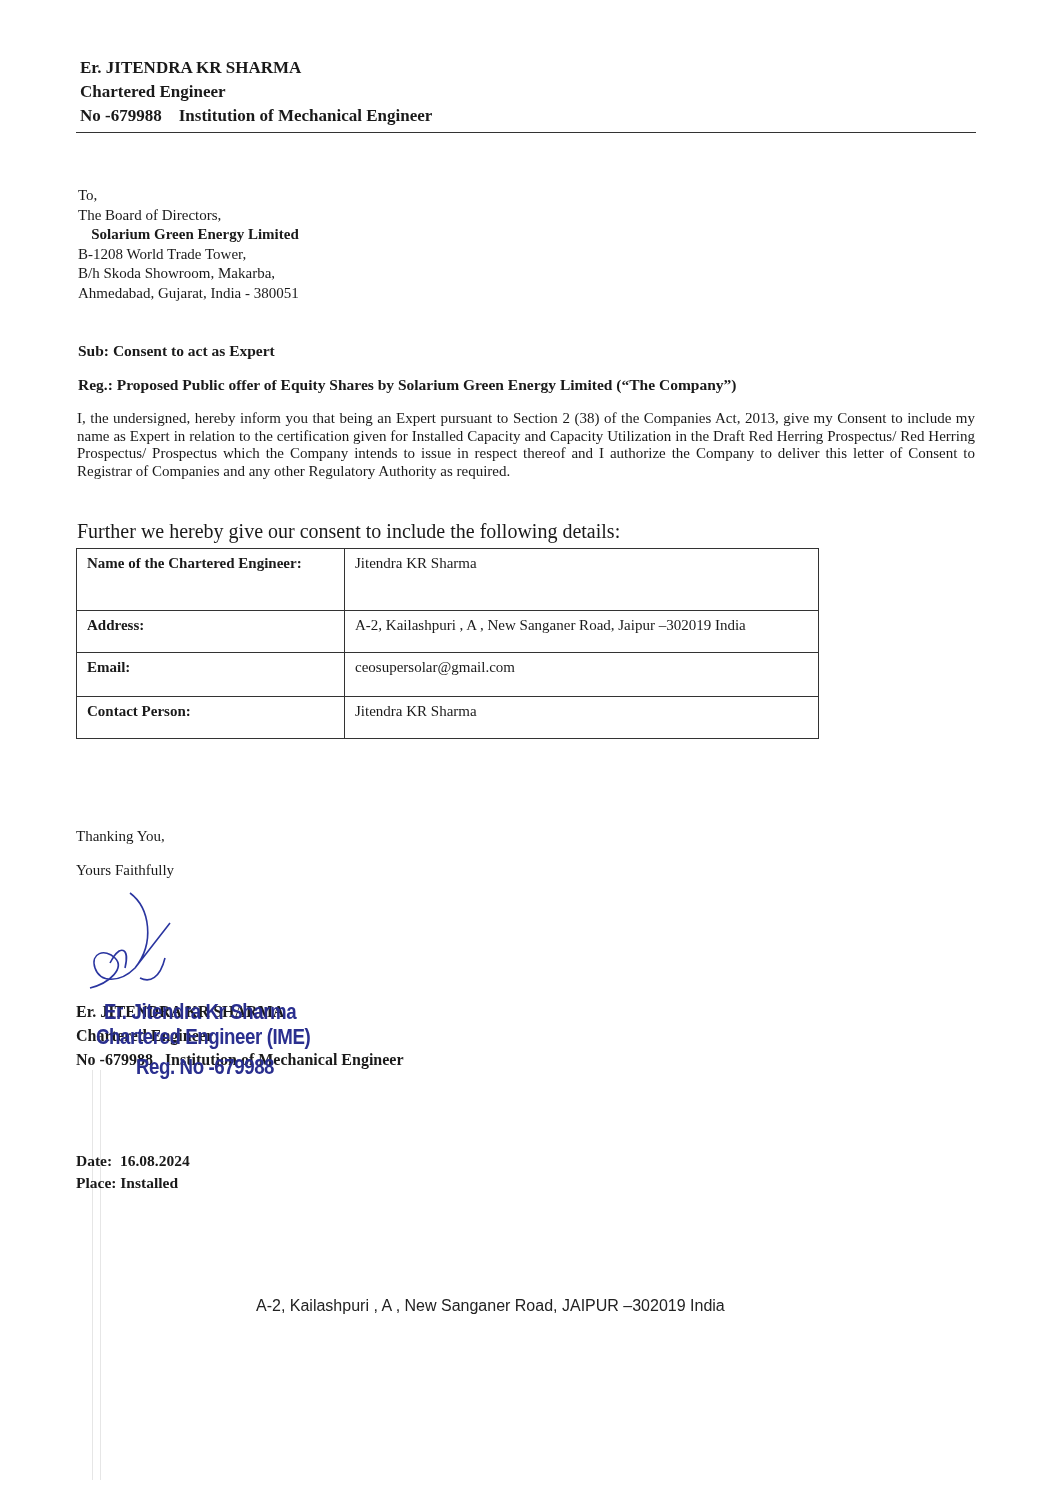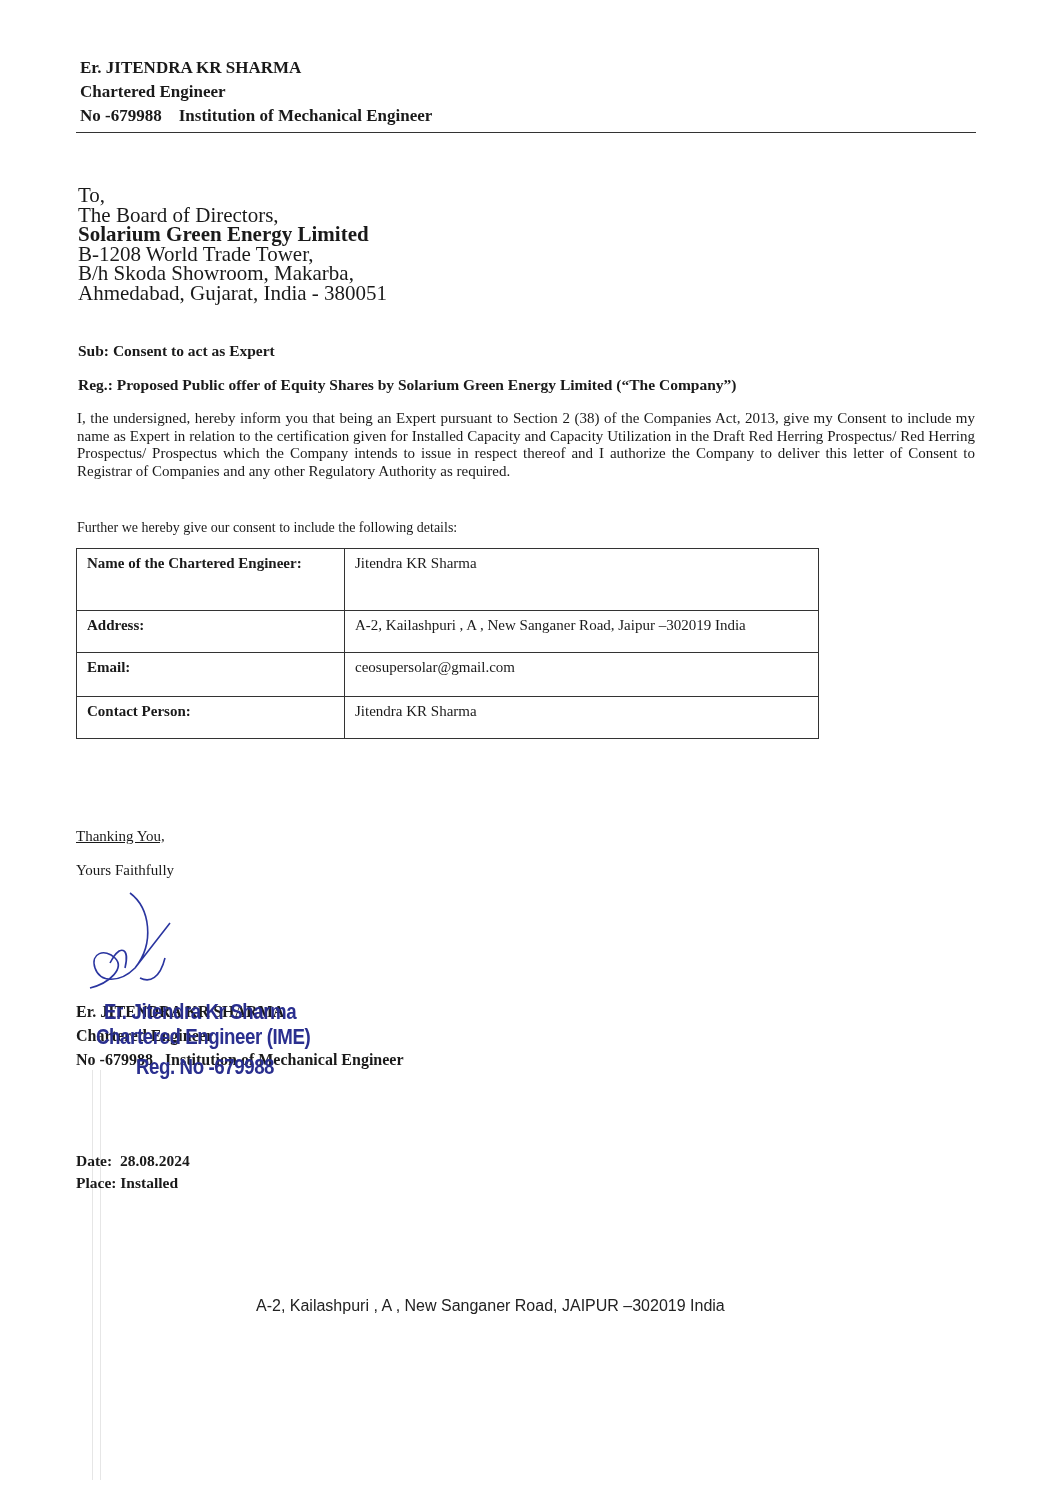--- a/index.html
+++ b/index.html
@@ -1,24 +1,24 @@
 <!DOCTYPE html>
 <html><head>
 <meta charset="utf-8">
 <style>
   html, body { margin: 0; padding: 0; background: #ffffff; }
   body { width: 1060px; height: 1497px; position: relative; overflow: hidden; font-family: "Liberation Serif", serif; color: #1a1a1a; }
   .abs { position: absolute; }
-  .bold { font-weight: bold; }
+  .bold { font-weight: bold; text-align: right; }
   .hdr { left: 80px; font-size: 17px; font-weight: bold; line-height: 24px; }
   .hdr-rule { left: 76px; top: 132px; width: 900px; height: 1px; background: #333; }
-  .addr { left: 78px; top: 186px; font-size: 21px; line-height: 19.5px; }
+  .addr { left: 78px; top: 186px; font-size: 15px; line-height: 19.5px; }
   .subj { left: 78px; font-size: 15.5px; font-weight: bold; }
   .para { left: 77px; top: 410px; width: 898px; font-size: 15px; line-height: 17.5px; text-align: justify; }
-  .further { left: 77px; top: 520px; font-size: 14px; text-align: right; }
+  .further { left: 77px; top: 520px; font-size: 20px; text-align: right; }
   table.details { position: absolute; left: 76px; top: 548px; width: 743px; border-collapse: collapse; font-size: 15px; }
   table.details td { border: 1px solid #333; padding: 6px 10px; vertical-align: top; }
   table.details td.label { width: 247px; font-weight: bold; }
   .closing { left: 76px; font-size: 15px; }
   .sig { left: 80px; top: 888px; width: 120px; height: 110px; }
   .sig-name { left: 76px; font-size: 16px; font-weight: bold; line-height: 24px; }
   .stamp { font-family: "Liberation Sans", sans-serif; font-weight: bold; color: #2a2f8f; font-size: 22px; line-height: 22px; letter-spacing: -0.5px; transform: scaleX(0.85); transform-origin: left top; }
   .datepl { left: 76px; top: 1150px; font-size: 15.5px; font-weight: bold; line-height: 22px; }
   .footer { left: 256px; top: 1297px; font-family: "Liberation Sans", sans-serif; font-size: 16px; color: #222; }
   .vline { background: #e6e6e6; width: 1px; }
@@ -63,21 +63,21 @@
     <td class="label">Email:</td>
     <td>ceosupersolar@gmail.com</td>
   </tr>
   <tr style="height:42px;">
     <td class="label">Contact Person:</td>
     <td>Jitendra KR Sharma</td>
   </tr>
 </tbody>
   </table>
 
-<div class="abs closing" style="top:828px;text-decoration:underline;">Thanking You,</div>
+<div class="abs closing" style="top:828px;">Thanking You,</div>
 <div class="abs closing" style="top:862px;">Yours Faithfully</div>
 
 <svg class="abs sig" viewBox="0 0 120 110">
   <path d="M50 5 C70 20, 75 55, 55 80 C40 95, 20 95, 15 80 C10 65, 25 60, 35 70 C45 80, 30 95, 10 100 M30 75 C40 55, 50 60, 45 80 M55 80 L90 35 M60 90 C70 95, 80 90, 85 70" fill="none" stroke="#2a35a0" stroke-width="1.6"></path>
 </svg>
 
 <div class="abs sig-name" style="top:1000px;">Er. JITENDRA KR SHARMA</div>
 <div class="abs sig-name" style="top:1024px;">Chartered Engineer</div>
 <div class="abs sig-name" style="top:1048px;">
   <span>No -679988</span>&nbsp;&nbsp;
@@ -87,21 +87,21 @@
 <div class="abs stamp" style="left:104px; top:1001px;">Er. Jitendra Kr Sharma</div>
 <div class="abs stamp" style="left:96px; top:1026px;">Chartered Engineer (IME)</div>
 <div class="abs stamp" style="left:136px; top:1056px;">Reg. No -679988</div>
 
 <div class="abs vline" style="left:92px; top:1070px; height:410px;"></div>
 <div class="abs vline" style="left:100px; top:1070px; height:410px;"></div>
 
 <div class="abs datepl">
   <div>
     <span>Date:</span>&nbsp;
-    <span>28.08.2024</span>
+    <span>16.08.2024</span>
   </div>
   <div>
     <span>Place:</span>
     <span>Installed</span>
   </div>
 </div>
 
 <div class="abs footer">A-2,  Kailashpuri  , A  , New Sanganer Road, JAIPUR –302019 India</div>
 
 </body></html>

